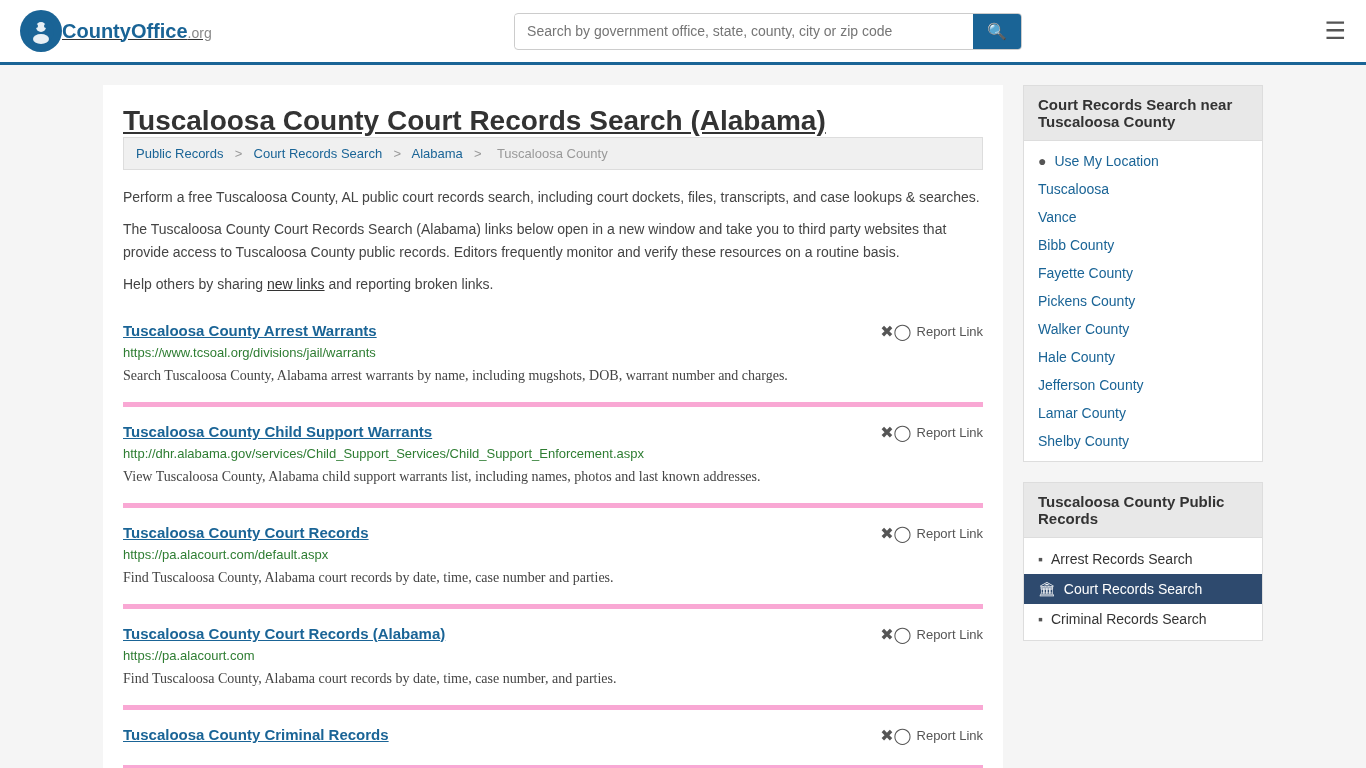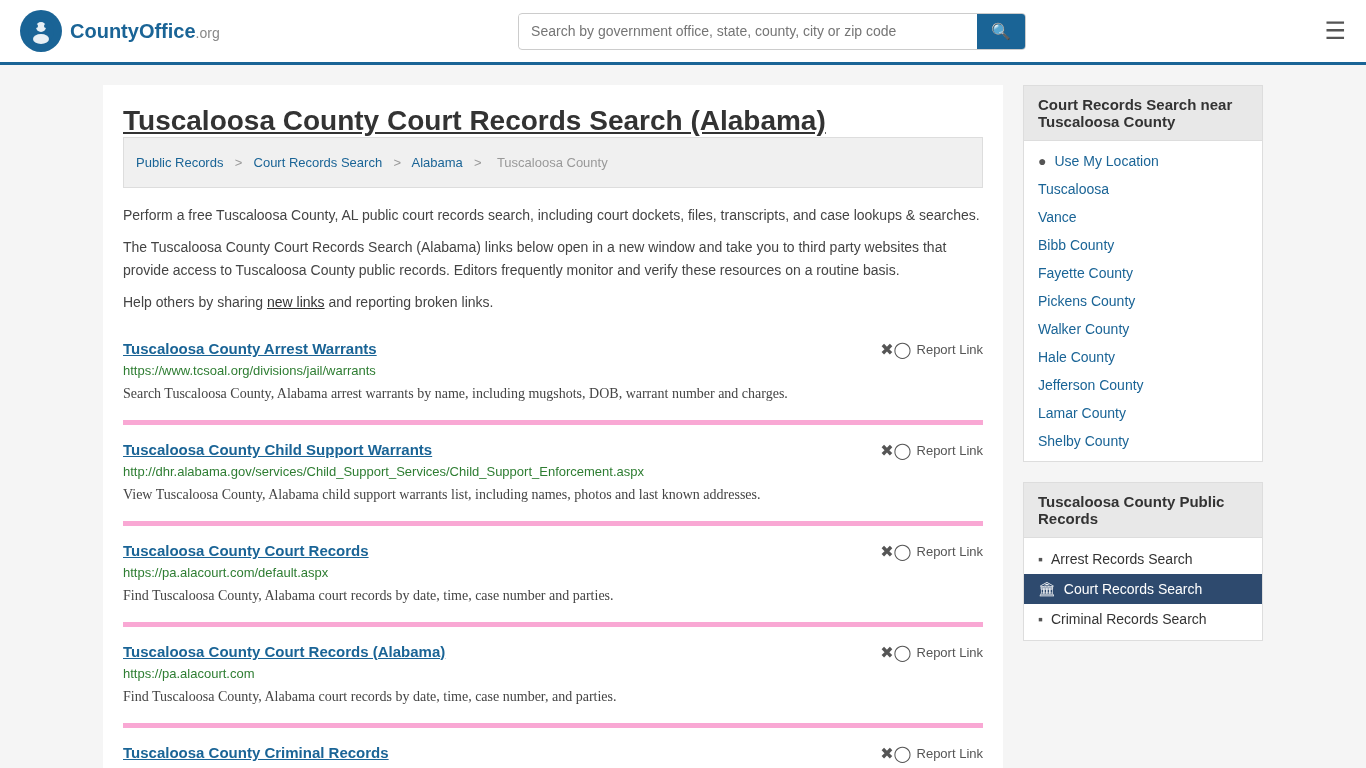--- a/index.html
+++ b/index.html
@@ -10,21 +10,21 @@
       background: #fff;
       border-bottom: 3px solid #1a6496;
       padding: 10px 20px;
       display: flex;
       align-items: center;
       justify-content: space-between;
     }
     .logo-area {
       display: flex;
       align-items: center;
-      gap: 8px;
+      text-decoration: underline;
     }
     .logo-circle {
       width: 42px; height: 42px;
       background: #1a6496;
       border-radius: 50%;
       display: flex; align-items: center; justify-content: center;
       color: white; font-size: 18px; font-weight: bold;
     }
     .search-bar {
       display: flex;
@@ -55,21 +55,21 @@
     }
 
     
     .content { flex: 1; background: #fff; padding: 20px; }
     .page-title { font-size: 28px; font-weight: bold; color: #333; margin-bottom: 0; text-decoration: underline; }
 
     
     .breadcrumb {
       font-size: 13px; color: #555;
       background: #f0f0f0;
-      padding: 17px 12px;
+      padding: 8px 12px;
       margin-bottom: 16px;
       border: 1px solid #ddd;
     }
     .breadcrumb a { color: #1a6496; text-decoration: none; }
     .breadcrumb span { color: #999; margin: 0 4px; }
 
     
     .description p { font-size: 14px; line-height: 1.6; margin-bottom: 10px; color: #444; }
     .description a { color: #1a6496; }
     .description .new-links { text-decoration: underline; color: #333; }

